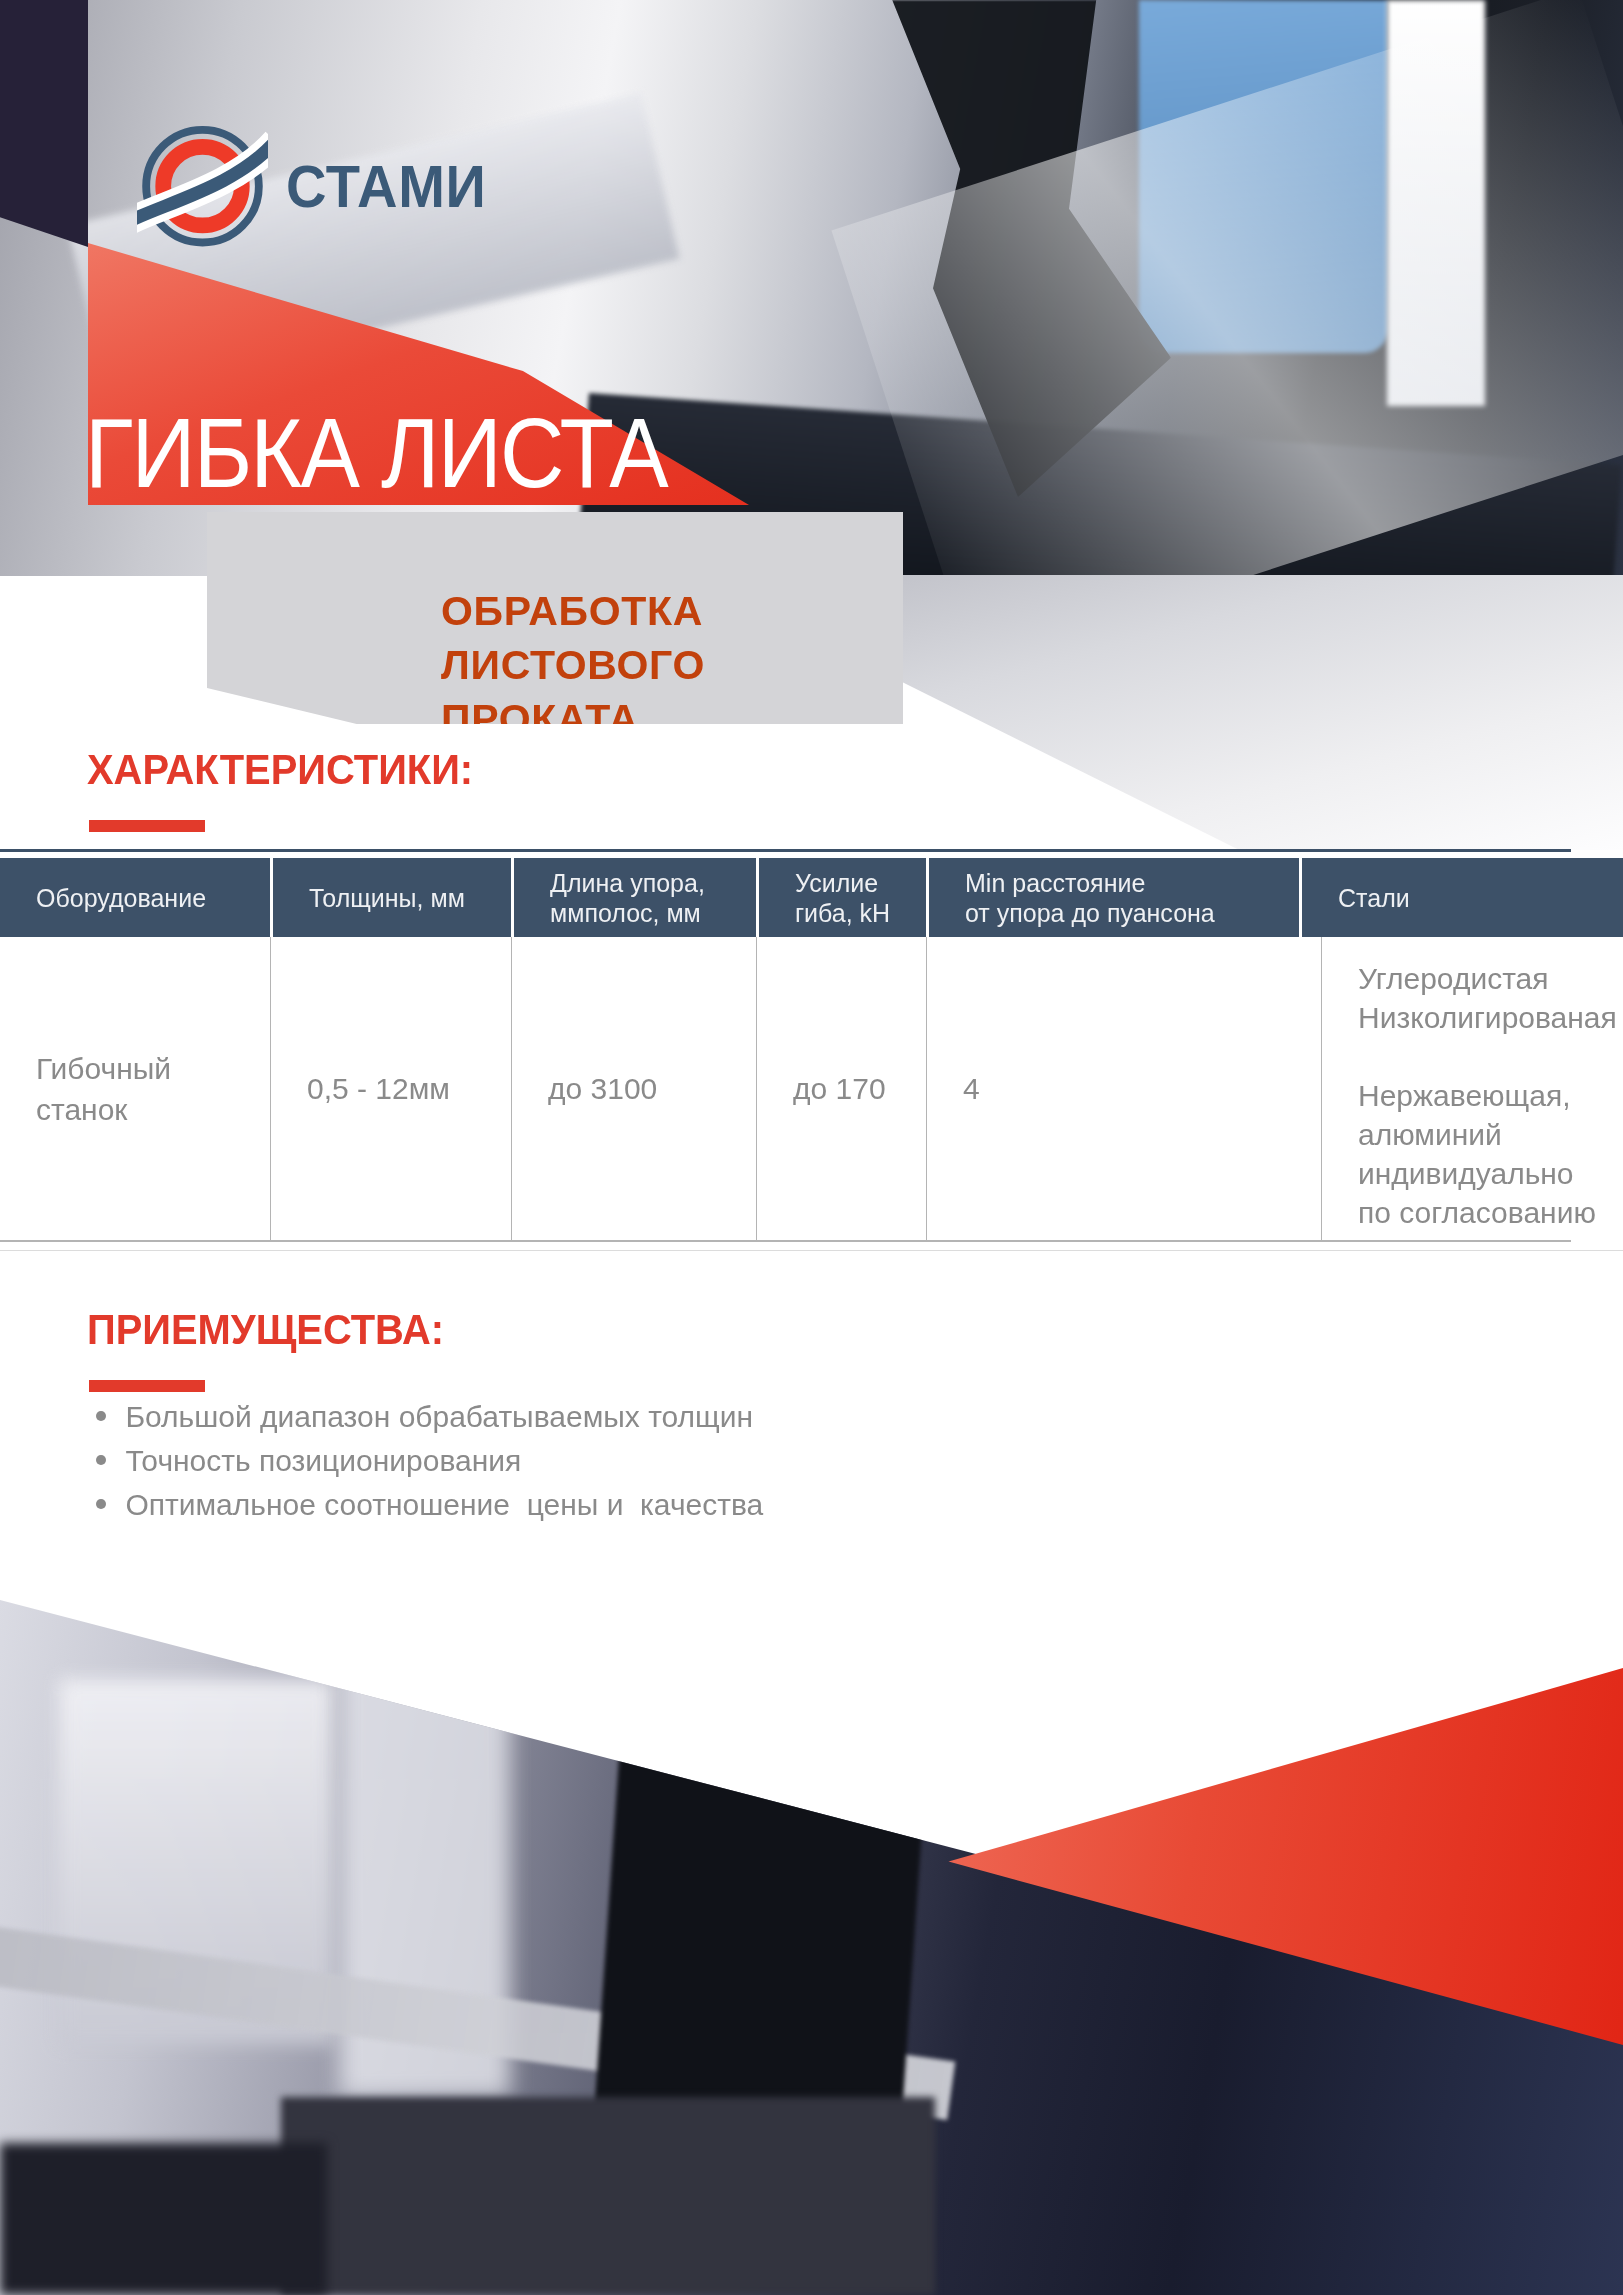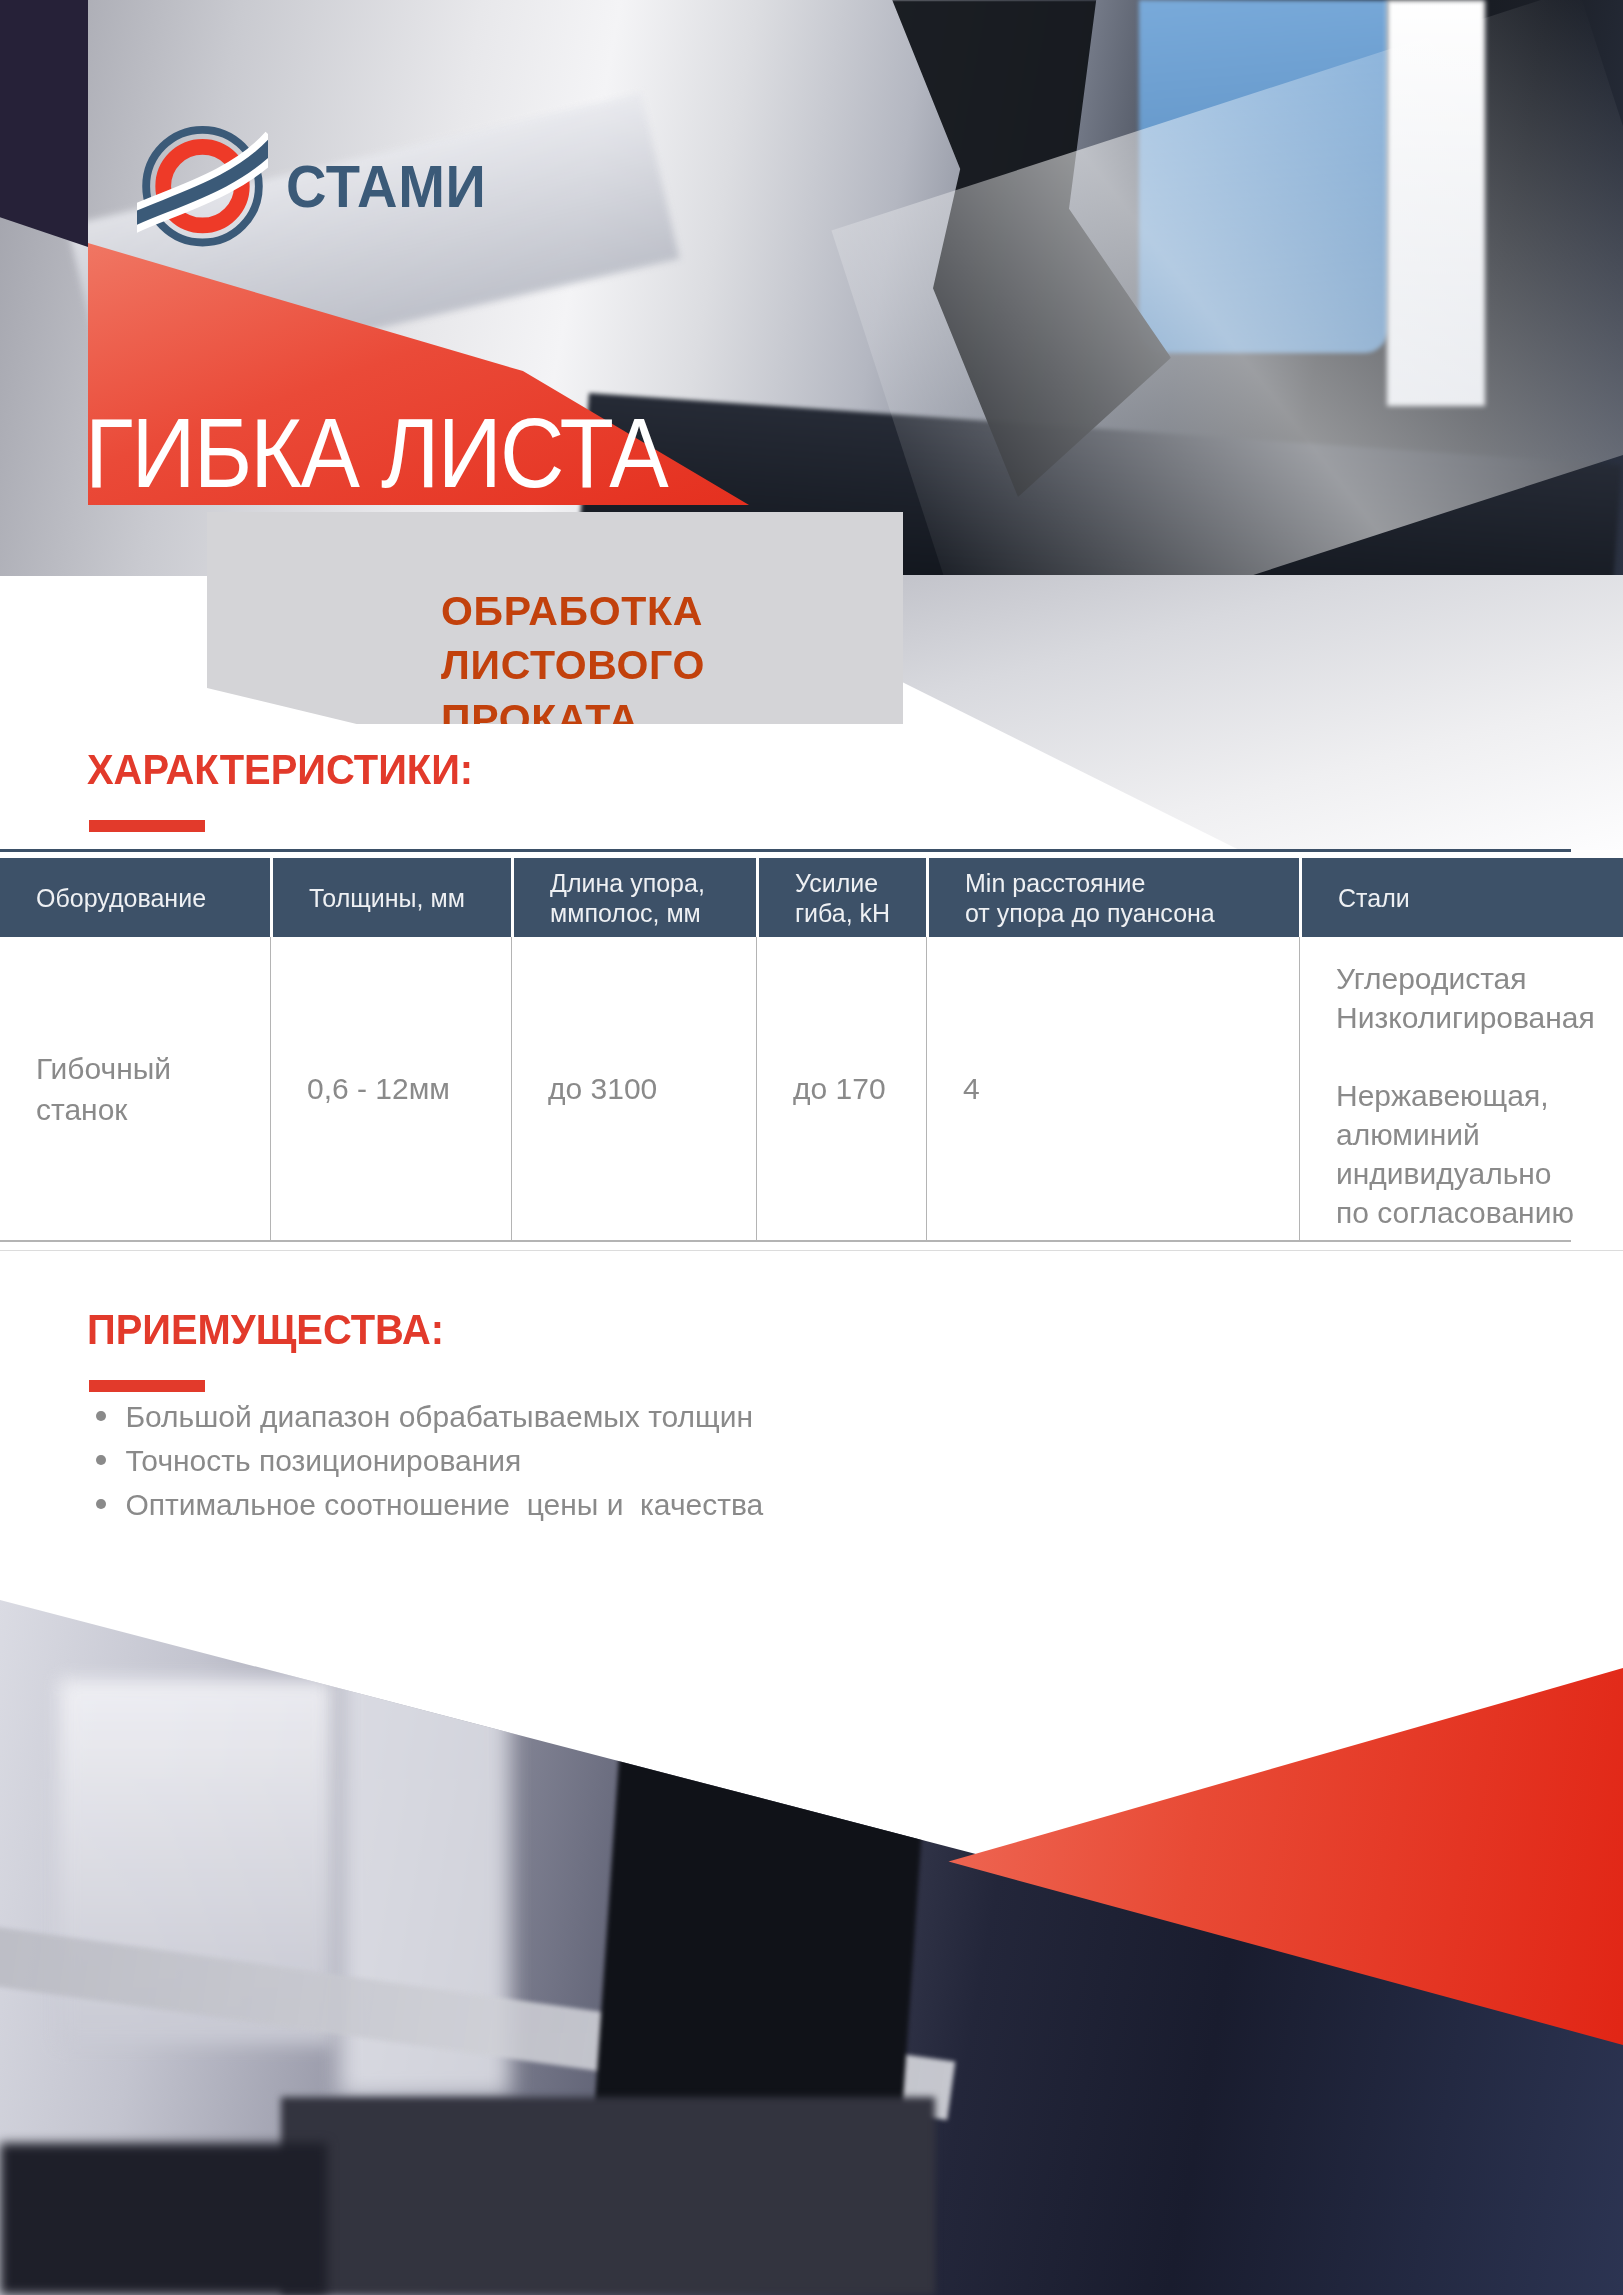--- a/index.html
+++ b/index.html
@@ -54,21 +54,21 @@
   .table-topline{height:3.3px;background:#3d5168;margin-bottom:5.9px;}
   .t-row{display:grid;grid-template-columns:270px 241px 245px 170px 373px 324px;}
   .th{background:#3d5168;color:#eef0f3;font-size:25px;line-height:30px;height:79px;
     display:flex;align-items:center;padding-left:36px;box-sizing:border-box;white-space:pre-line;
     border-left:3.9px solid #ffffff;}
   .th:first-child{border-left:none;}
   .t-body{border-bottom:2px solid #b4b4b4;}
   .td{height:303px;color:#8a8a8a;font-size:30px;line-height:41px;display:flex;align-items:center;
     padding-left:36px;box-sizing:border-box;white-space:pre-line;border-left:1.3px solid #b4b4b4;}
   .td:first-child{border-left:none;}
-  .td.top-align{align-items:flex-start;padding-top:22px;line-height:39px;}
+  .td.top-align{align-items:flex-start;padding-top:22px;line-height:39px;margin-left:22px;}
   .table-underline{position:absolute;left:0;top:1250px;width:1623px;height:1.3px;background:#dcdcdc;}
 
   .bullets{position:absolute;left:88px;top:1387px;margin:8px;padding:0;list-style:none;}
   .bullets li{display:flex;align-items:baseline;color:#8a8a8a;font-size:30px;line-height:44px;
     white-space:pre-wrap;}
   .dot{width:9.8px;height:9.8px;border-radius:50%;background:#8a8a8a;flex:0 0 auto;
     margin-right:19.6px;position:relative;top:-6.5px;}
 
   
   .bottom{position:absolute;left:0;top:1600px;width:1623px;height:696px;overflow:hidden;
@@ -134,21 +134,21 @@
 ммполос, мм</div>
       <div class="th">Усилие
 гиба, kH</div>
       <div class="th">Min расстояние
 от упора до пуансона</div>
       <div class="th">Стали</div>
     </div>
     <div class="t-row t-body">
       <div class="td">Гибочный
 станок</div>
-      <div class="td">0,6 - 12мм</div>
+      <div class="td">0,5 - 12мм</div>
       <div class="td">до 3100</div>
       <div class="td">до 170</div>
       <div class="td">4</div>
       <div class="td top-align">Углеродистая
 Низколигированая
 
 Нержавеющая,
 алюминий
 индивидуально
 по согласованию</div>

